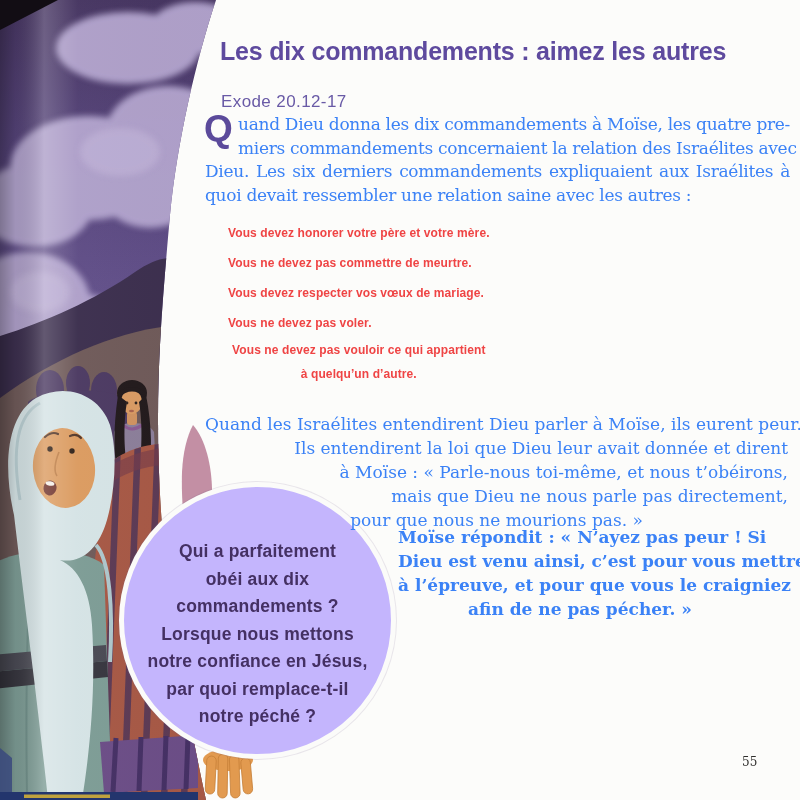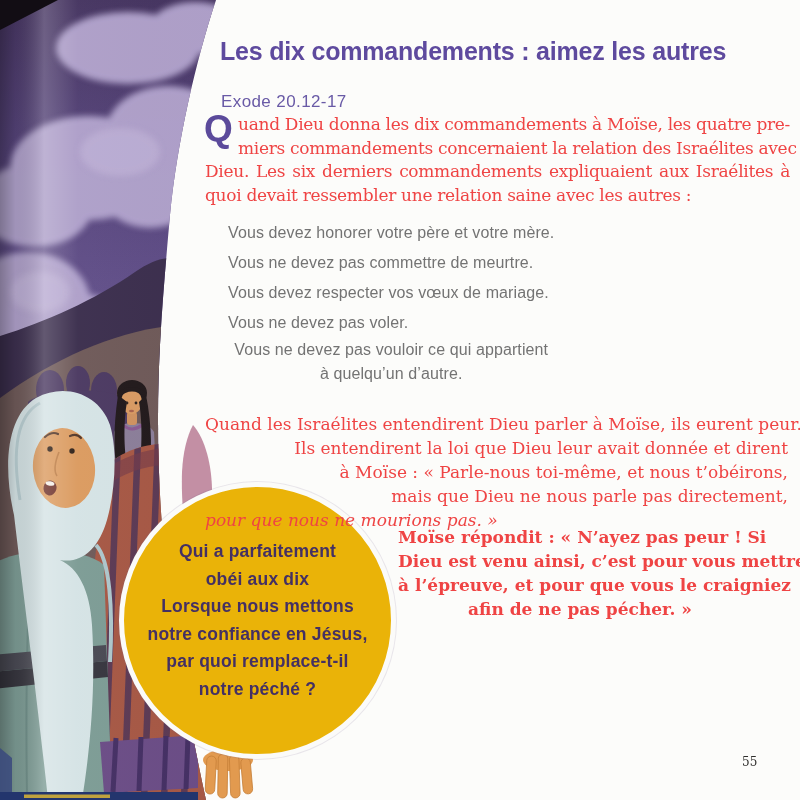--- a/index.html
+++ b/index.html
@@ -9,43 +9,43 @@
 
   
   .art{left:0;top:0;z-index:1;}
 
   
   .title{left:220px;top:36px;width:575px;font-weight:700;font-size:25px;line-height:30px;
          color:#5e4a9e;letter-spacing:-0.2px;z-index:3;}
   .ref{left:221px;top:92px;font-size:17px;line-height:20px;color:#695aa6;letter-spacing:0.4px;z-index:3;}
 
   
-  .serif{font-family:"DejaVu Serif","Liberation Serif",serif;color:#ef4444;}
+  .serif{font-family:"DejaVu Serif","Liberation Serif",serif;color:#3b82f6;}
   .p1{left:205px;top:113px;width:585px;z-index:3;}
   .p1 .ln{font-size:17px;line-height:23.5px;letter-spacing:-0.3px;white-space:nowrap;
           text-align:justify;text-align-last:justify;}
   .p1 .indent{padding-left:33px;}
   .p1 .last{text-align-last:left;}
   .dropcap{left:204px;top:110px;font-size:37px;line-height:37px;font-weight:700;
            color:#5b4a9b;z-index:4;font-family:"Liberation Sans",sans-serif;}
 
   .cmds{left:228px;top:218px;z-index:3;}
-  .cmd{font-size:16px;line-height:30px;font-weight:400;color:#737373;letter-spacing:0.1px;}
+  .cmd{font-size:12px;line-height:30px;font-weight:700;color:#ef4444;letter-spacing:0.1px;}
   .cmd.tight{line-height:24px;text-align:center;}
 
   .p2{left:205px;top:412px;width:583px;z-index:3;}
   .p2 .ln{font-size:17px;line-height:24px;text-align:right;white-space:nowrap;}
-  .p2 .center{text-align:left;white-space:nowrap;font-style:italic;}
+  .p2 .center{text-align:center;white-space:nowrap;}
 
   .p3{left:398px;top:525px;width:364px;z-index:3;}
   .p3 .ln{font-size:17px;line-height:24px;text-align:center;white-space:nowrap;font-weight:bold;}
 
   
   .bubble{left:119px;top:482px;width:277px;height:277px;border-radius:50%;
-          background:#eab308;border:5px solid #fbfbf9;box-sizing:border-box;z-index:2;
+          background:#c4b5fd;border:5px solid #fbfbf9;box-sizing:border-box;z-index:2;
           box-shadow:0 0 0 1px rgba(120,100,150,0.15);}
   .bubble-text{padding-top:51px;}
   .bubble-text div{font-weight:700;font-size:17.5px;line-height:27.5px;color:#443063;
                    text-align:center;letter-spacing:0.2px;}
 
   .pnum{left:742px;top:755px;font-family:"DejaVu Serif","Liberation Serif",serif;
         font-size:12px;color:#2e2d2b;z-index:3;}
 </style>
 </head>
 <body>
@@ -185,20 +185,21 @@
       <rect x="218" y="754" width="9.5" height="44" rx="4.7" fill="#e29a4f" stroke="#c57f38" stroke-width="0.8" transform="rotate(1 222 776)"></rect>
       <rect x="230" y="755" width="9.5" height="43" rx="4.7" fill="#e29a4f" stroke="#c57f38" stroke-width="0.8" transform="rotate(-2 234 776)"></rect>
       <rect x="242" y="758" width="9.5" height="36" rx="4.7" fill="#e29a4f" stroke="#c57f38" stroke-width="0.8" transform="rotate(-5 246 776)"></rect>
     </g>
   </svg>
 
   <div class="abs bubble">
     <div class="bubble-text">
       <div>Qui a parfaitement</div>
       <div>obéi aux dix</div>
+      <div>commandements ?</div>
       <div>Lorsque nous mettons</div>
       <div>notre confiance en Jésus,</div>
       <div>par quoi remplace-t-il</div>
       <div>notre péché ?</div>
     </div>
   </div>
 
   <div class="abs title">Les dix commandements : aimez les autres</div>
   <div class="abs ref">Exode 20.12-17</div>
 

